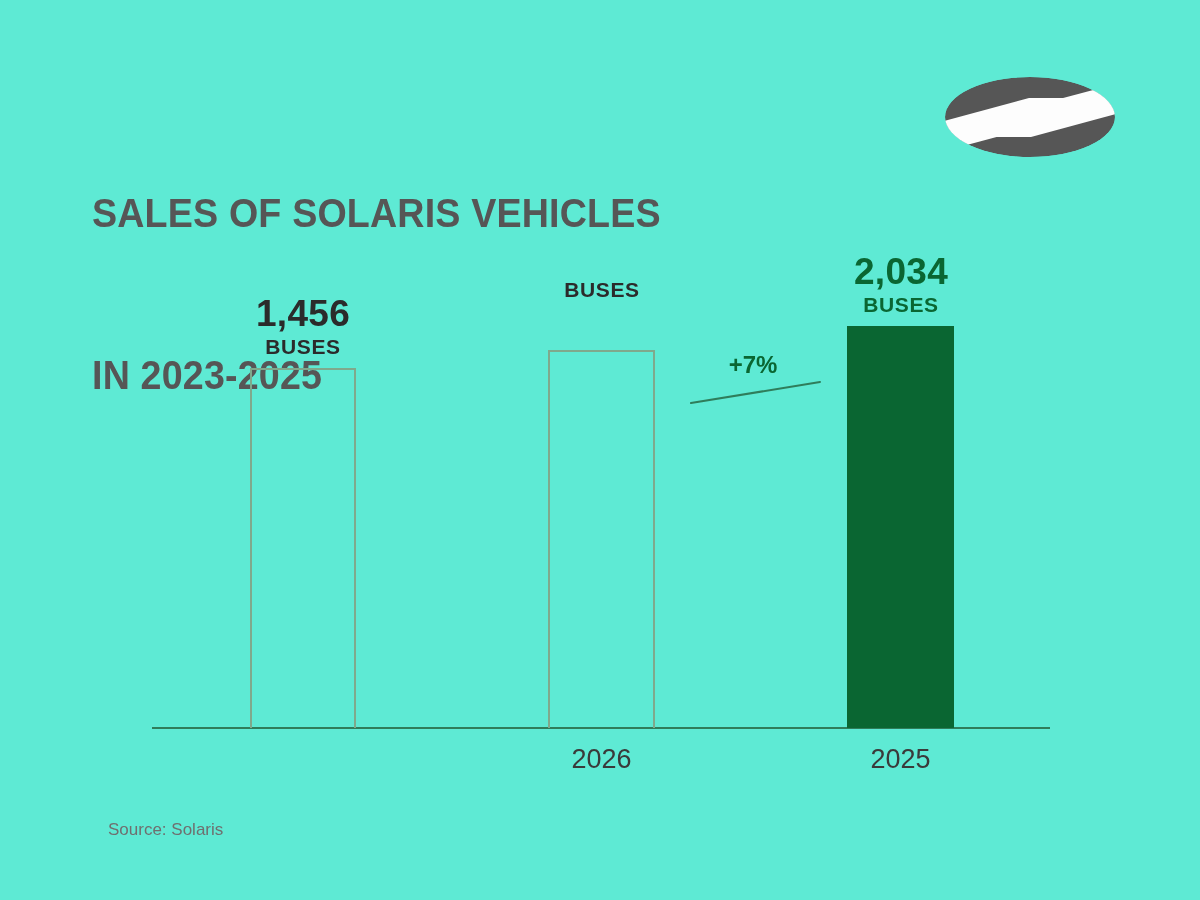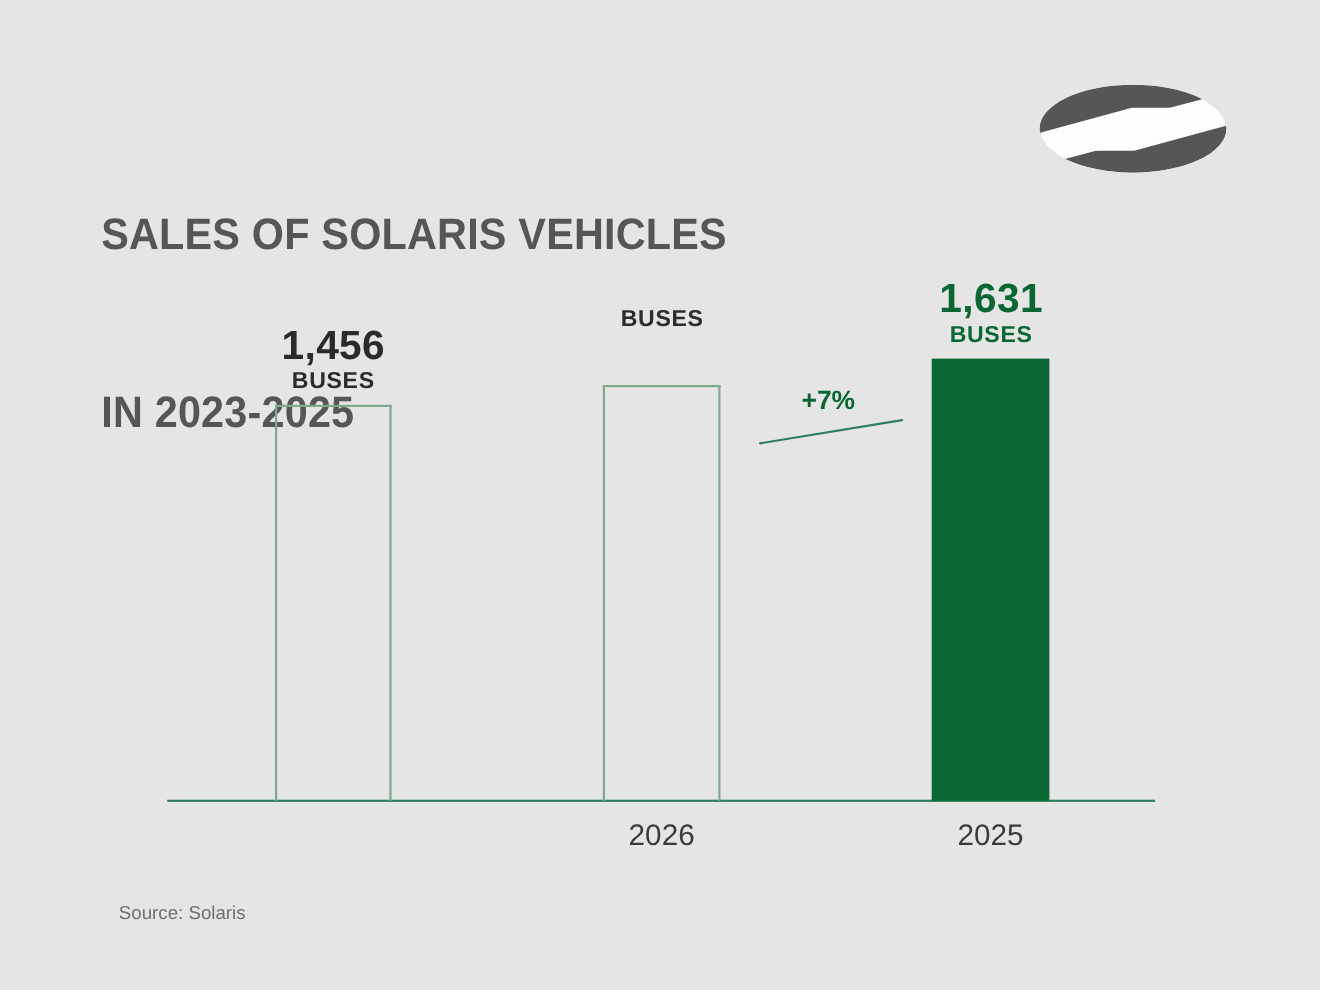--- a/index.html
+++ b/index.html
@@ -10,21 +10,21 @@
   body {
     width: 1200px;
     height: 900px;
     font-family: "Liberation Sans", sans-serif;
     overflow: hidden;
   }
   #page {
     position: relative;
     width: 1200px;
     height: 900px;
-    background: #e5e5e5;
+    background: #5eead4;
   }
 
   
   .header-title {
     position: absolute;
     left: 92px;
     top: 78px;
     width: 760px;
     color: #565656;
     font-family: "Liberation Sans", sans-serif;
@@ -186,21 +186,21 @@
     </div>
     <div class="bar outlined" id="bar0" style="left: 250px; top: 368px; width: 106px; height: 360px;"></div>
 
     <div class="value-group" id="vg1" style="left: 489px; top: 277px; width: 226px;">
       <span class="value-unit">BUSES</span>
     </div>
     <div class="bar outlined" id="bar1" style="left: 548px; top: 350px; width: 107px; height: 378px;"></div>
     <div class="x-label" id="xl1" style="left: 531.5px; width: 140px;">2026</div>
 
     <div class="value-group accent" id="vg2" style="left: 788px; top: 252px; width: 226px;">
-      <span class="value-number">1,631</span>
+      <span class="value-number">2,034</span>
       <span class="value-unit">BUSES</span>
     </div>
     <div class="bar filled" id="bar2" style="left: 847px; top: 326px; width: 107px; height: 402px;"></div>
     <div class="x-label" id="xl2" style="left: 830.5px; width: 140px;">2025</div>
 
     <div class="growth-label">+7%</div>
     <svg class="growth-line" viewBox="0 0 140 40" aria-hidden="true">
       <line x1="5" y1="31" x2="134" y2="10" stroke="#2f7d5b" stroke-width="2" stroke-linecap="round"></line>
     </svg>
 

